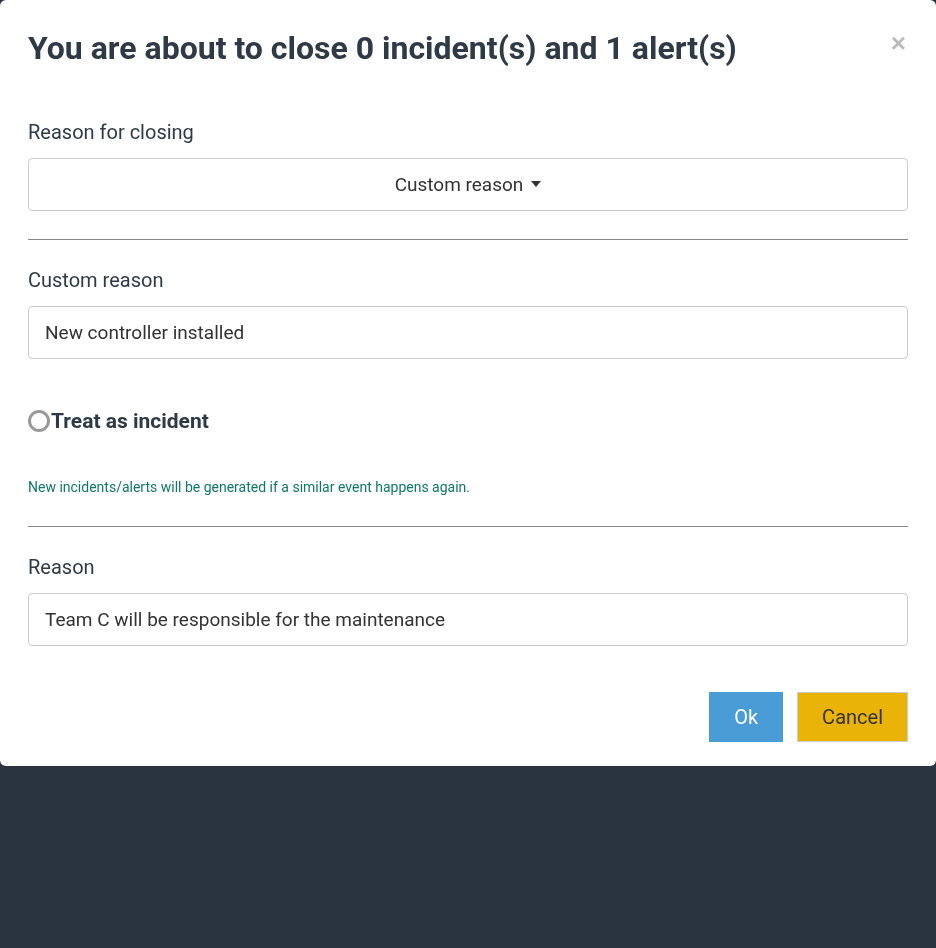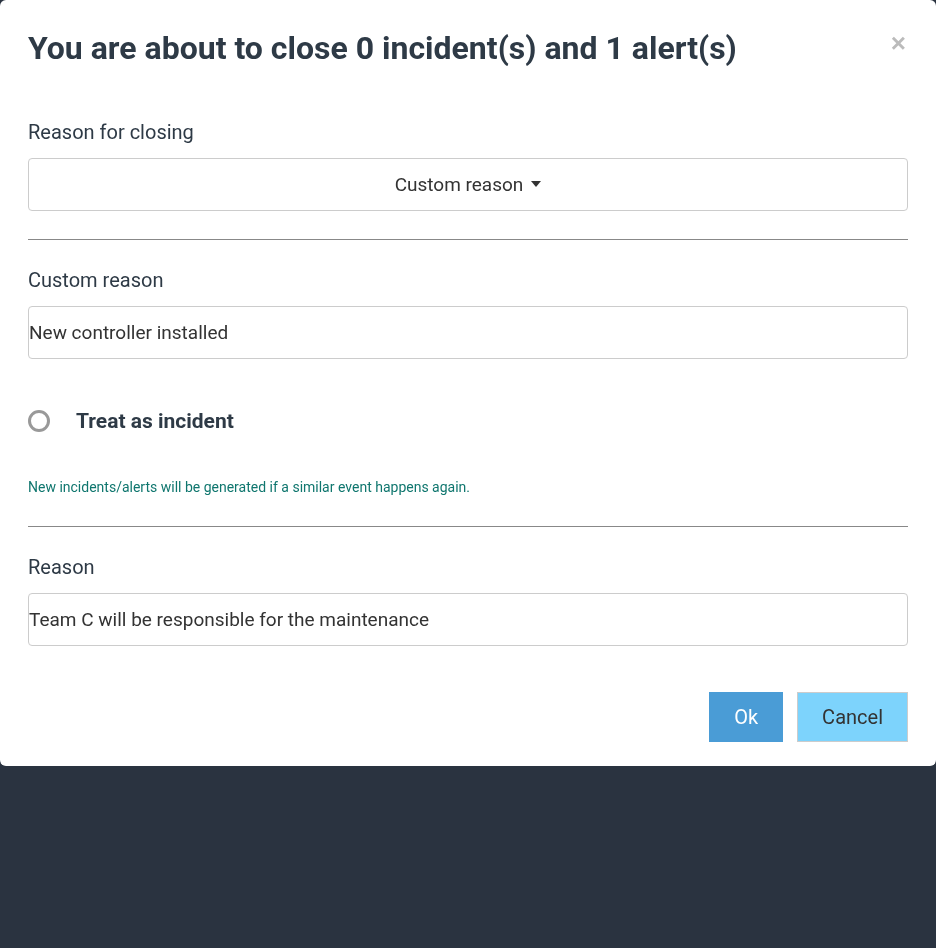--- a/index.html
+++ b/index.html
@@ -75,35 +75,35 @@
     }
     .divider {
       border: none;
       border-top: 1px solid #888;
       margin: 28px 0;
     }
     .text-input {
       width: 100%;
       border: 1px solid #ccc;
       border-radius: 4px;
-      padding: 14px 0;
+      padding: 14px 16px;
       font-size: 19px;
       color: #333;
       font-family: inherit;
     }
     .radio-group {
       margin-top: 50px;
     }
     .radio-option {
       margin-bottom: 28px;
     }
     .radio-header {
       display: flex;
       align-items: center;
-      gap: 26px;
+      gap: 1px;
       margin-bottom: 8px;
     }
     .radio-circle {
       width: 22px;
       height: 22px;
       border-radius: 50%;
       background: #fff;
       display: flex;
       align-items: center;
       justify-content: center;
@@ -147,21 +147,21 @@
       border-radius: 0;
       cursor: pointer;
       font-family: inherit;
     }
     .btn-primary {
       background: #4a9cd6;
       color: #fff;
       border: 1px solid #4a9cd6;
     }
     .btn-secondary {
-      background: #7dd3fc;
+      background: #eab308;
       color: #333;
       border: 1px solid #ccc;
     }
   </style>
 </head>
 <body>
 
 <div class="modal">
   <button class="modal-close">×</button>
 

